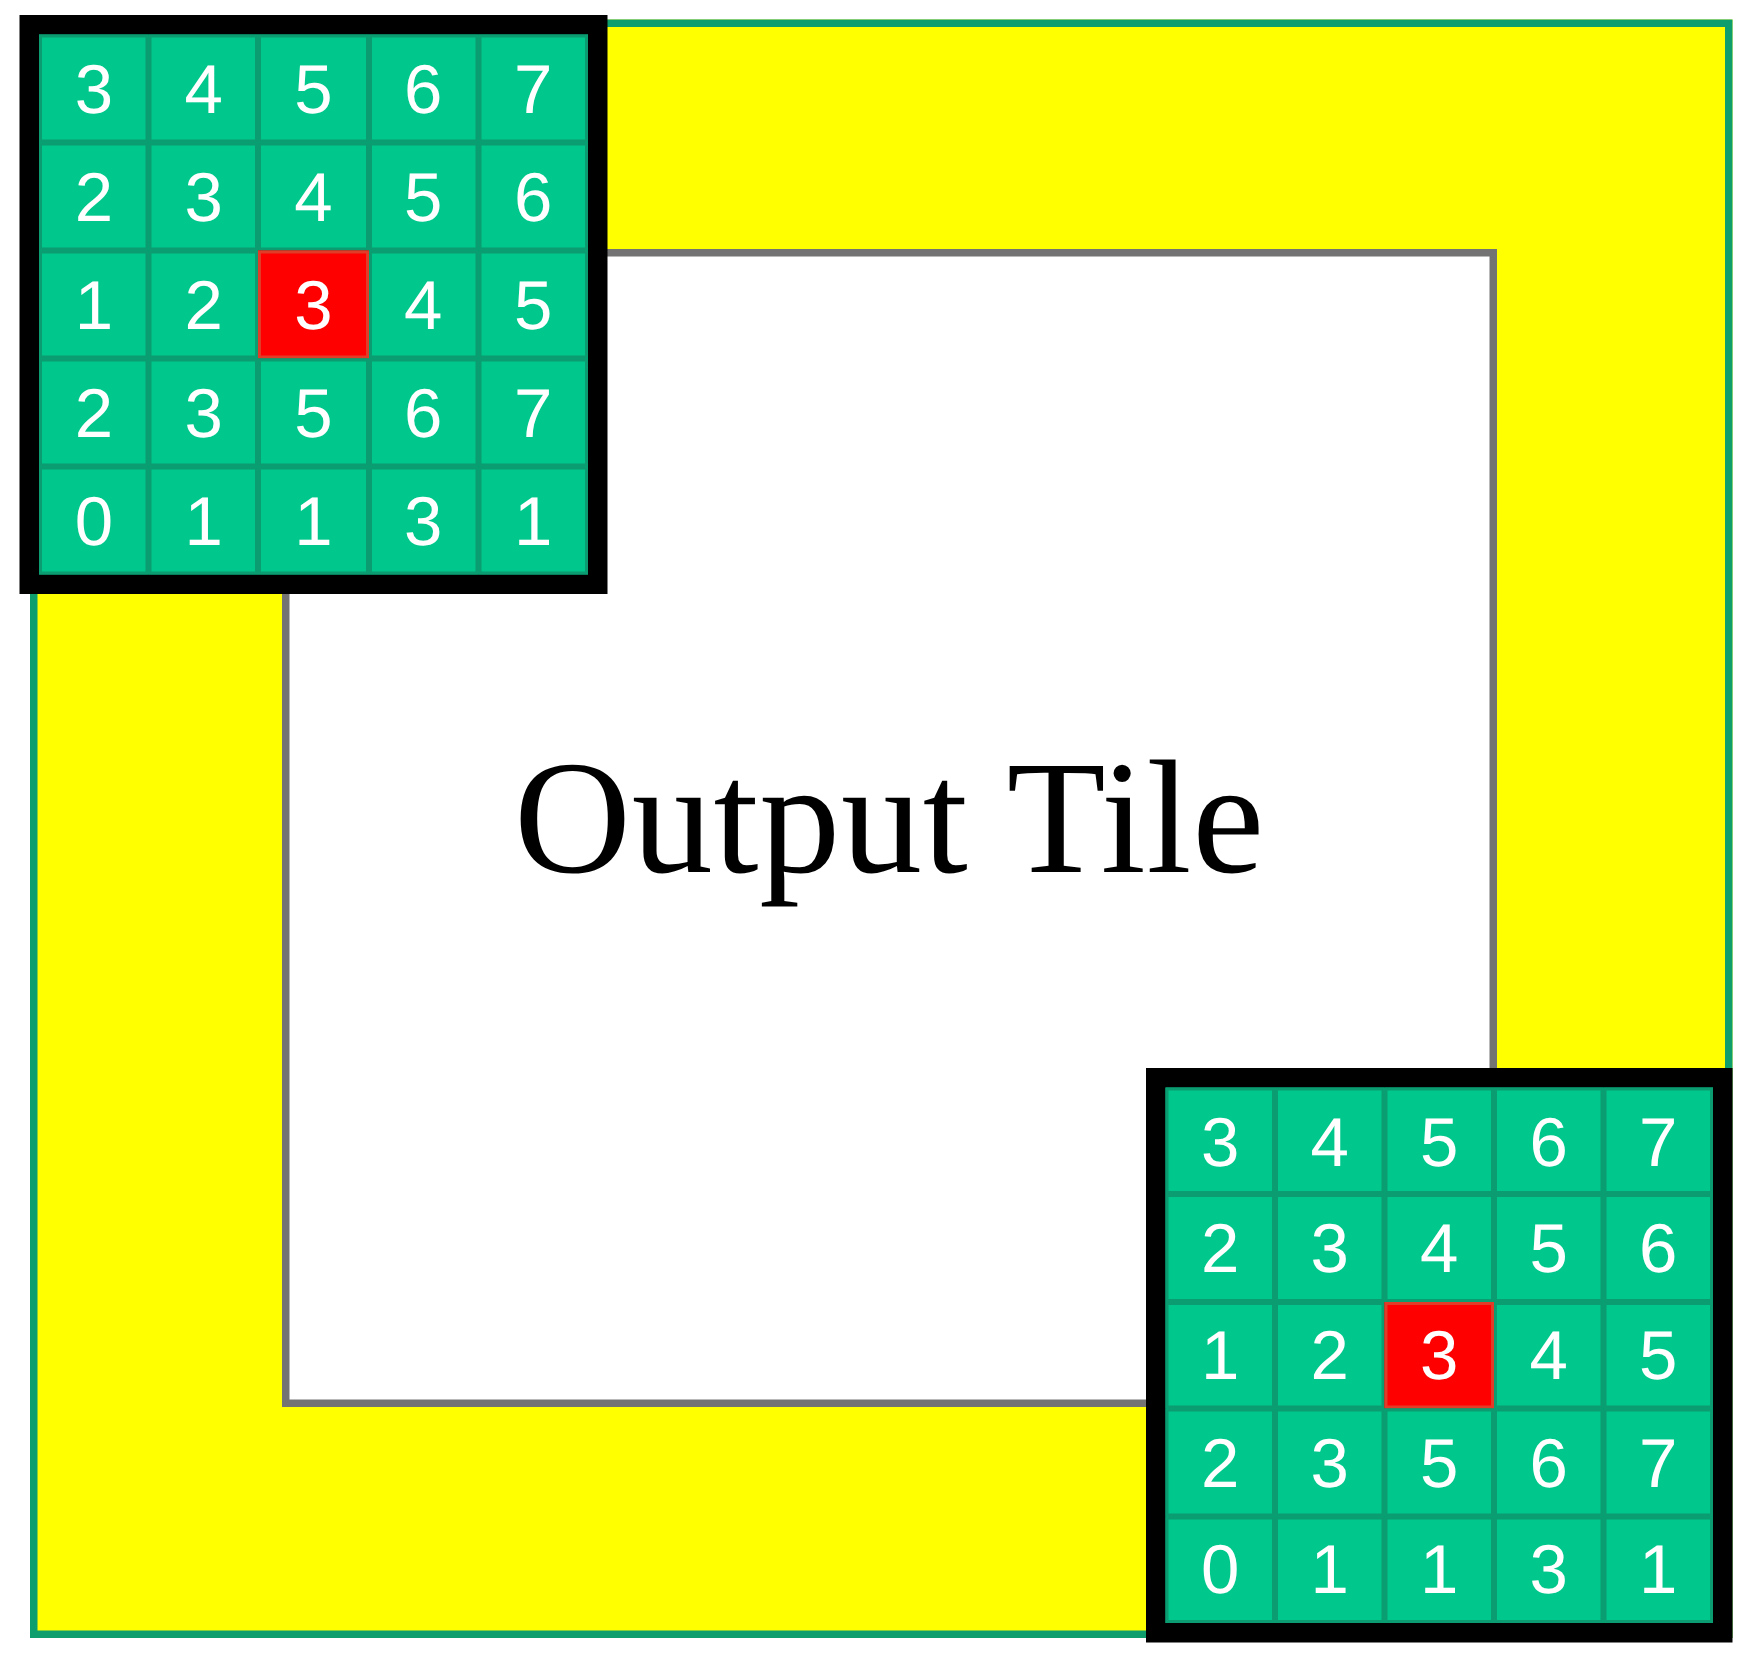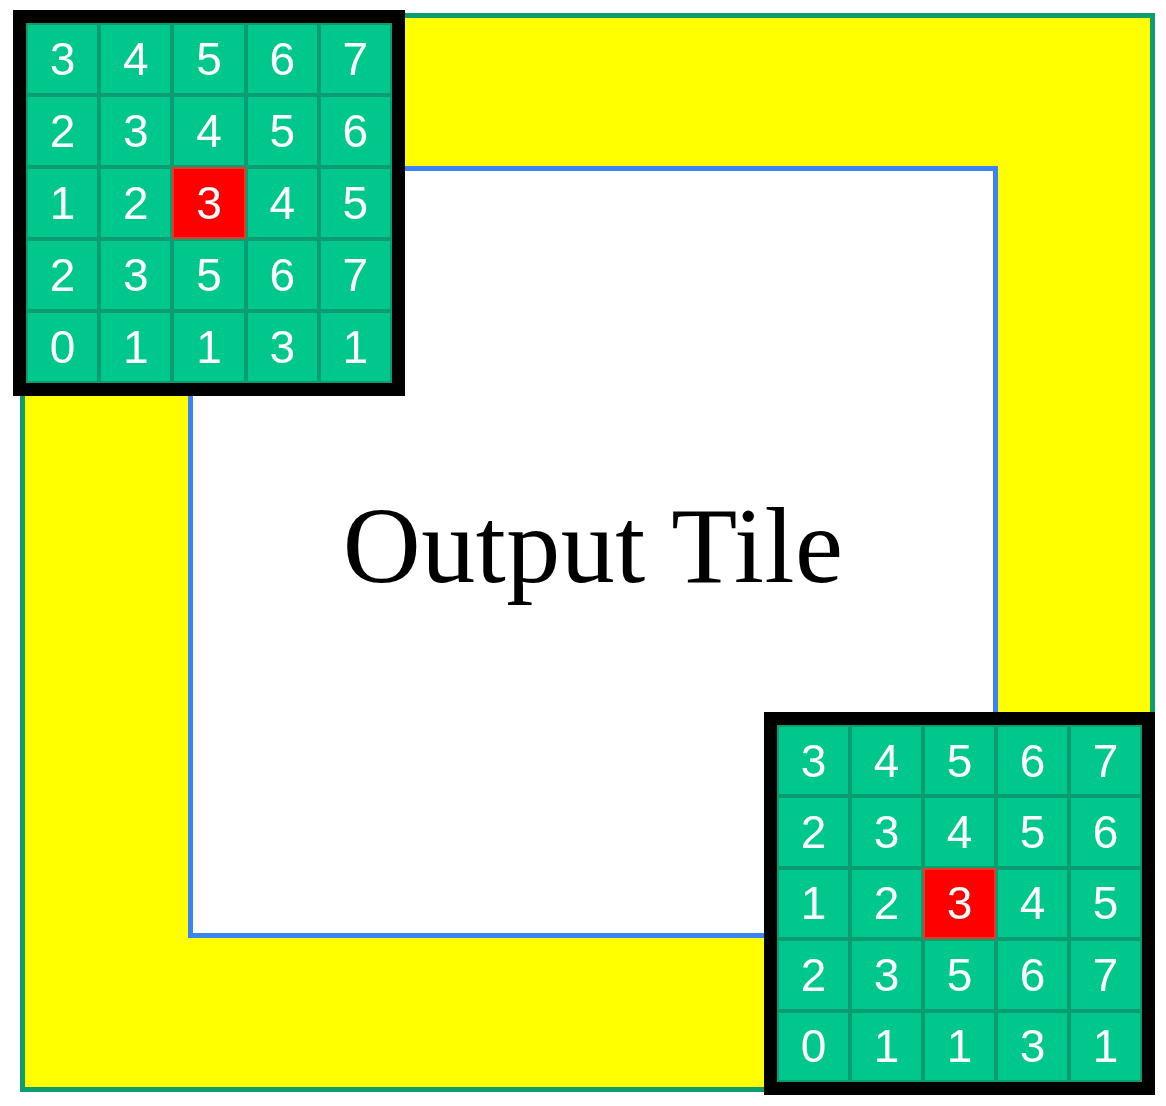--- a/index.html
+++ b/index.html
@@ -34,21 +34,21 @@
   }
 
   
   .output-tile-rect {
     position: absolute;
     left: 188px;
     top: 166px;
     width: 810px;
     height: 772px;
     background: #ffffff;
-    border: 5px solid #3b82f6;
+    border: 5px solid #737373;
     box-sizing: border-box;
     display: flex;
     align-items: center;
     justify-content: center;
   }
 
   .output-tile-label {
     font-family: "Liberation Serif", "DejaVu Serif", serif;
     font-size: 108px;
     font-weight: 400;

